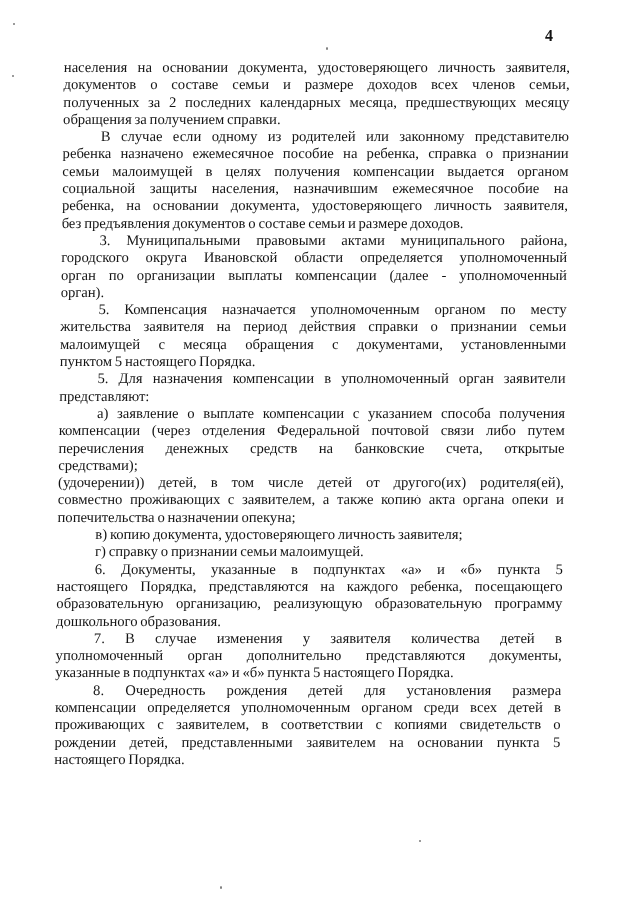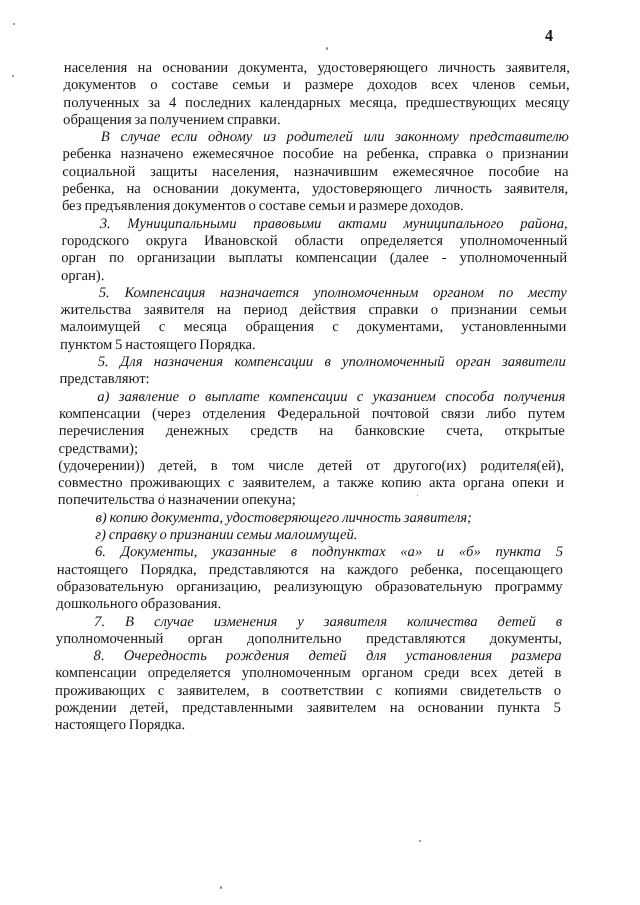--- a/index.html
+++ b/index.html
@@ -37,43 +37,44 @@
     transform-origin: 0 0;
   }
   .paragraph { margin: 0; }
   .line {
     height: 17.3px;
     text-align: justify;
     text-align-last: justify;
     word-spacing: -0.8px;
   }
   .line.last { text-align-last: left; }
-  .line.indent { text-indent: 38px; font-style: italic; }
+  .line.indent { text-indent: 38px; }
   .speck {
     position: absolute;
     background: #333333;
     border-radius: 50%;
     opacity: 0.65;
   }
 </style>
 </head>
 <body>
 
 <div class="page">
   <div class="page-number">4</div>
   <div class="text-block" id="text-block">
       <div class="paragraph">
         <div class="line">населения на основании документа, удостоверяющего личность заявителя,</div>
         <div class="line">документов о составе семьи и размере доходов всех членов семьи,</div>
-        <div class="line">полученных за 4 последних календарных месяца, предшествующих месяцу</div>
+        <div class="line">полученных за 2 последних календарных месяца, предшествующих месяцу</div>
         <div class="line last">обращения за получением справки.</div>
       </div>
       <div class="paragraph">
         <div class="line indent">В случае если одному из родителей или законному представителю</div>
         <div class="line">ребенка назначено ежемесячное пособие на ребенка, справка о признании</div>
+        <div class="line">семьи малоимущей в целях получения компенсации выдается органом</div>
         <div class="line">социальной защиты населения, назначившим ежемесячное пособие на</div>
         <div class="line">ребенка, на основании документа, удостоверяющего личность заявителя,</div>
         <div class="line last">без предъявления документов о составе семьи и размере доходов.</div>
       </div>
       <div class="paragraph">
         <div class="line indent">3. Муниципальными правовыми актами муниципального района,</div>
         <div class="line">городского округа Ивановской области определяется уполномоченный</div>
         <div class="line">орган по организации выплаты компенсации (далее - уполномоченный</div>
         <div class="line last">орган).</div>
       </div>
@@ -106,20 +107,21 @@
       </div>
       <div class="paragraph">
         <div class="line indent">6. Документы, указанные в подпунктах «а» и «б» пункта 5</div>
         <div class="line">настоящего Порядка, представляются на каждого ребенка, посещающего</div>
         <div class="line">образовательную организацию, реализующую образовательную программу</div>
         <div class="line last">дошкольного образования.</div>
       </div>
       <div class="paragraph">
         <div class="line indent">7. В случае изменения у заявителя количества детей в</div>
         <div class="line">уполномоченный орган дополнительно представляются документы,</div>
+        <div class="line last">указанные в подпунктах «а» и «б» пункта 5 настоящего Порядка.</div>
       </div>
       <div class="paragraph">
         <div class="line indent">8. Очередность рождения детей для установления размера</div>
         <div class="line">компенсации определяется уполномоченным органом среди всех детей в</div>
         <div class="line">проживающих с заявителем, в соответствии с копиями свидетельств о</div>
         <div class="line">рождении детей, представленными заявителем на основании пункта 5</div>
         <div class="line last">настоящего Порядка.</div>
       </div>
     </div>
   <div id="specks">

